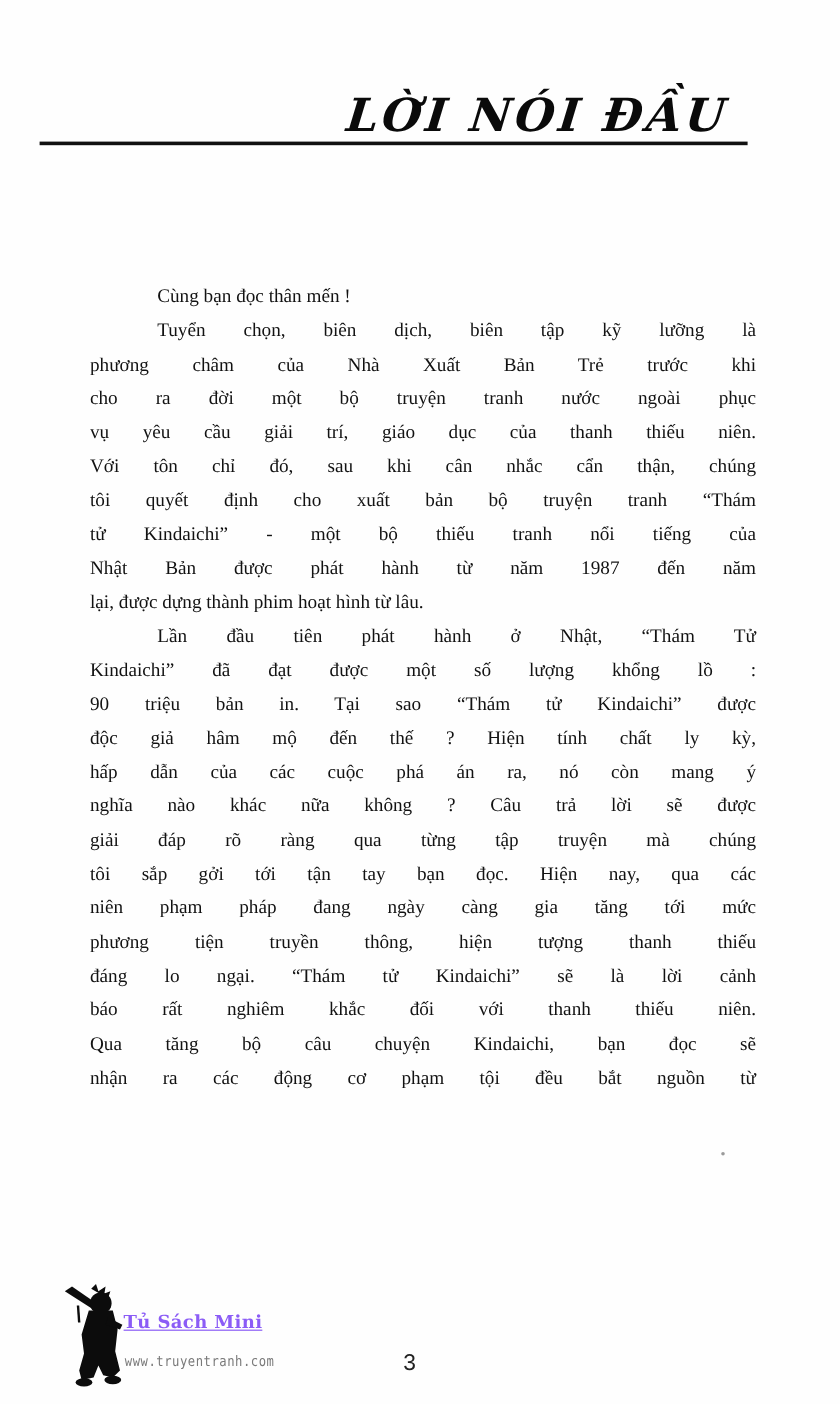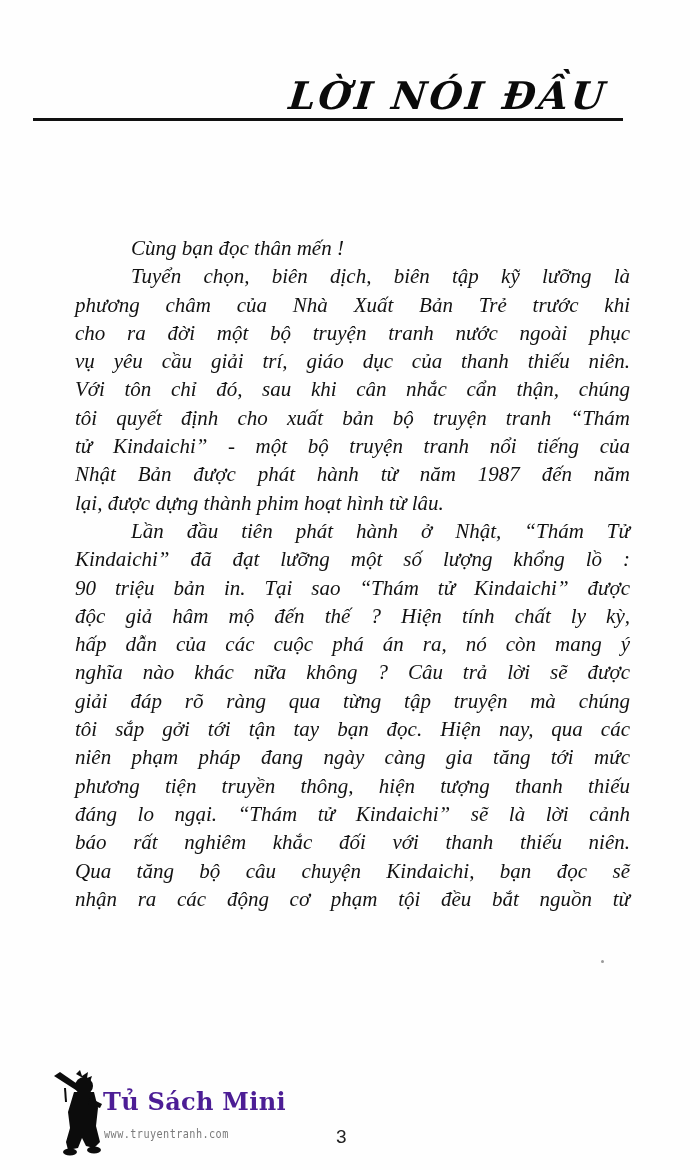--- a/index.html
+++ b/index.html
@@ -43,22 +43,21 @@
       height: 3px;
       background: #111111;
     }
     
     .body-text {
       position: absolute;
       left: 75px;
       top: 234px;
       width: 555px;
       font-family: "Liberation Serif", serif;
-      font-style: italic;
-      font-size: 21px;
+      font-size: 16px;
       line-height: 28.3px;
       color: #121212;
     }
     .line {
       display: block;
       text-align: justify;
       text-align-last: justify;
       white-space: nowrap;
       height: 28.3px;
       overflow: visible;
@@ -76,25 +75,26 @@
       top: 1068px;
       width: 60px;
       height: 90px;
     }
     .brand-name {
       position: absolute;
       left: 103px;
       top: 1089px;
       font-family: "DejaVu Serif", serif;
       font-weight: bold;
-      font-size: 24px;
+      font-size: 15px;
       line-height: 26px;
-      color: #4c1d95;
+      color: #8b5cf6;
       letter-spacing: 0.3px;
       white-space: nowrap;
+      text-decoration: underline;
     }
     .brand-url {
       position: absolute;
       left: 104px;
       top: 1126px;
       font-family: "DejaVu Sans Mono", monospace;
       font-size: 12px;
       line-height: 16px;
       color: #7a7a7a;
       transform: scaleX(0.85);
@@ -127,25 +127,25 @@
   <div class="title-rule"></div>
 
   <div class="body-text">
     <span class="line indent last">Cùng bạn đọc thân mến !</span>
     <span class="line indent">Tuyển chọn, biên dịch, biên tập kỹ lưỡng là</span>
     <span class="line">phương châm của Nhà Xuất Bản Trẻ trước khi</span>
     <span class="line">cho ra đời một bộ truyện tranh nước ngoài phục</span>
     <span class="line">vụ yêu cầu giải trí, giáo dục của thanh thiếu niên.</span>
     <span class="line">Với tôn chỉ đó, sau khi cân nhắc cẩn thận, chúng</span>
     <span class="line">tôi quyết định cho xuất bản bộ truyện tranh “Thám</span>
-    <span class="line">tử Kindaichi” - một bộ truyện tranh nổi tiếng của</span>
+    <span class="line">tử Kindaichi” - một bộ thiếu tranh nổi tiếng của</span>
     <span class="line">Nhật Bản được phát hành từ năm 1987 đến năm</span>
     <span class="line last">lại, được dựng thành phim hoạt hình từ lâu.</span>
     <span class="line indent">Lần đầu tiên phát hành ở Nhật, “Thám Tử</span>
-    <span class="line">Kindaichi” đã đạt  lưỡng một số lượng khổng lồ :</span>
+    <span class="line">Kindaichi” đã đạt  được một số lượng khổng lồ :</span>
     <span class="line">90 triệu bản in. Tại sao “Thám tử Kindaichi” được</span>
     <span class="line">độc giả hâm mộ đến thế ? Hiện tính chất ly kỳ,</span>
     <span class="line">hấp dẫn của các cuộc phá án ra, nó còn mang ý</span>
     <span class="line">nghĩa nào khác nữa không ? Câu trả lời sẽ được</span>
     <span class="line">giải đáp rõ ràng qua từng tập truyện mà chúng</span>
     <span class="line">tôi sắp gởi tới tận tay bạn đọc. Hiện nay, qua các</span>
     <span class="line">niên phạm pháp đang ngày càng gia tăng tới mức</span>
     <span class="line">phương tiện truyền thông, hiện tượng thanh thiếu</span>
     <span class="line">đáng lo ngại. “Thám tử Kindaichi” sẽ là lời cảnh</span>
     <span class="line">báo rất nghiêm khắc  đối với thanh thiếu niên.</span>

